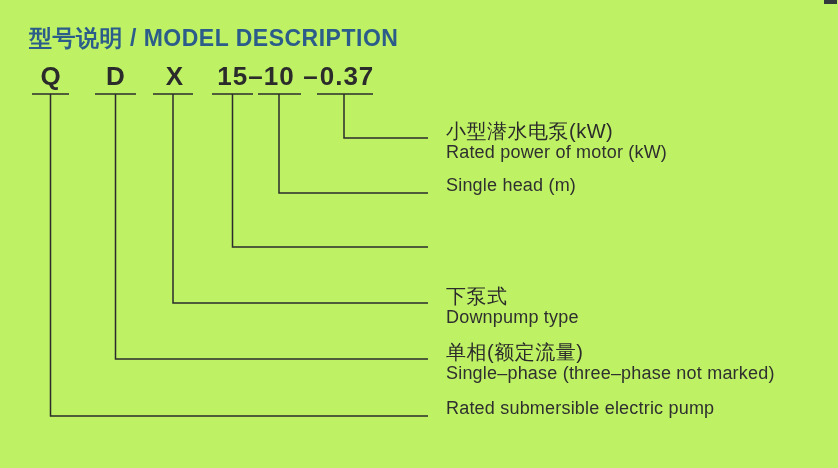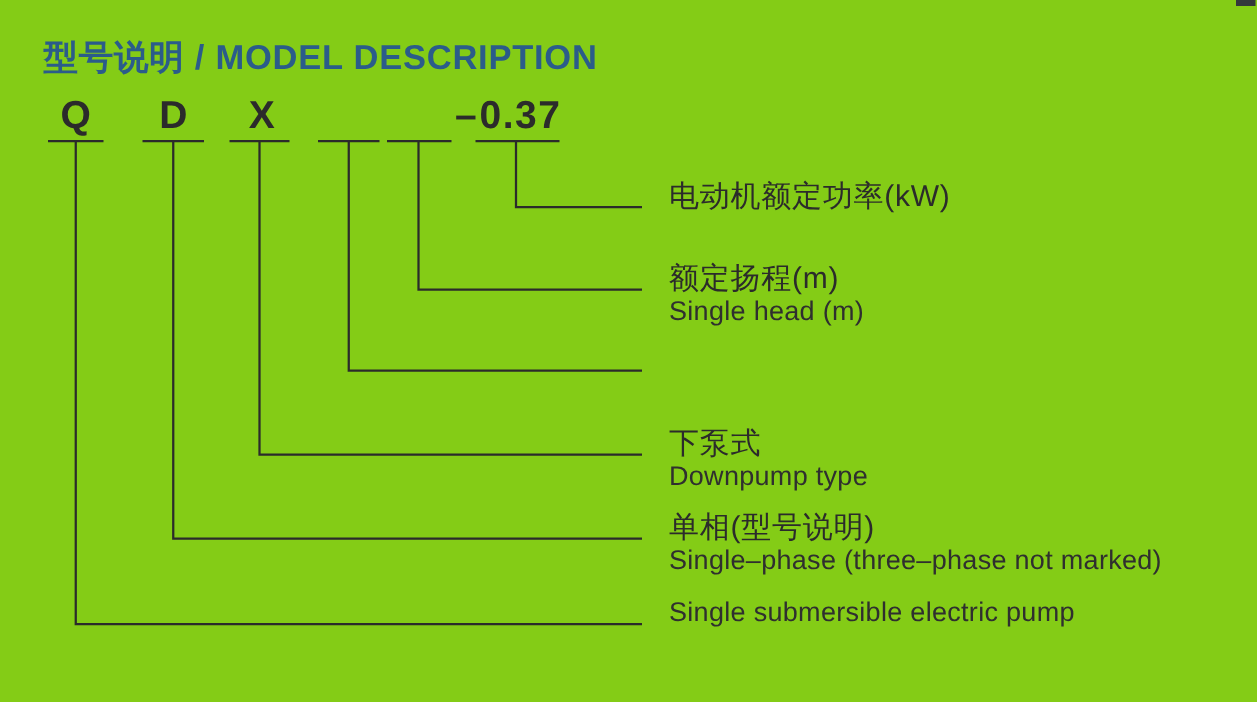--- a/index.html
+++ b/index.html
@@ -7,21 +7,21 @@
     padding: 0;
   }
   body {
     font-family: "Liberation Sans", "DejaVu Sans", sans-serif;
     background: #e8e8e8;
   }
   .page {
     position: relative;
     width: 838px;
     height: 468px;
-    background: #84cc16;
+    background: #bef264;
     overflow: hidden;
   }
   .corner-mark {
     position: absolute;
     top: 0;
     left: 824px;
     width: 13px;
     height: 4px;
     background: #33383c;
   }
@@ -82,20 +82,21 @@
 
 <div class="page">
 
   <div class="corner-mark"></div>
 
   <div class="title">型号说明 / MODEL DESCRIPTION</div>
 
   <div class="code-part" style="left:51px">Q</div>
   <div class="code-part" style="left:116px">D</div>
   <div class="code-part" style="left:175px">X</div>
+  <div class="code-part" style="left:256px">15–10</div>
   <div class="code-part" style="left:311px">–</div>
   <div class="code-part" style="left:347px">0.37</div>
 
   <svg class="diagram-svg" viewBox="0 0 838 468" aria-hidden="true">
 
     <line x1="32" y1="94" x2="69" y2="94"></line>
     <line x1="95" y1="94" x2="136" y2="94"></line>
     <line x1="153" y1="94" x2="193" y2="94"></line>
     <line x1="212" y1="94" x2="253" y2="94"></line>
     <line x1="258" y1="94" x2="301" y2="94"></line>
@@ -103,36 +104,36 @@
 
     <polyline points="344,94 344,138 428,138"></polyline>
     <polyline points="279,94 279,193 428,193"></polyline>
     <polyline points="232.5,94 232.5,247 428,247"></polyline>
     <polyline points="173,94 173,303 428,303"></polyline>
     <polyline points="115.5,94 115.5,359 428,359"></polyline>
     <polyline points="50.5,94 50.5,416 428,416"></polyline>
   </svg>
 
   <div class="legend-entry" style="top:120px">
-    <div class="legend-zh">电动机额定功率(kW)</div>
+    <div class="legend-zh">小型潜水电泵(kW)</div>
+    <div class="legend-en">Rated power of motor (kW)</div>
   </div>
 
   <div class="legend-entry" style="top:175px">
-    <div class="legend-zh">额定扬程(m)</div>
     <div class="legend-en">Single head (m)</div>
   </div>
 
 
   <div class="legend-entry" style="top:285px">
     <div class="legend-zh">下泵式</div>
     <div class="legend-en">Downpump type</div>
   </div>
 
   <div class="legend-entry" style="top:341px">
-    <div class="legend-zh">单相(型号说明)</div>
+    <div class="legend-zh">单相(额定流量)</div>
     <div class="legend-en">Single–phase (three–phase not marked)</div>
   </div>
 
   <div class="legend-entry" style="top:398px">
-    <div class="legend-en">Single submersible electric pump</div>
+    <div class="legend-en">Rated submersible electric pump</div>
   </div>
 
 </div>
 
 </body></html>

